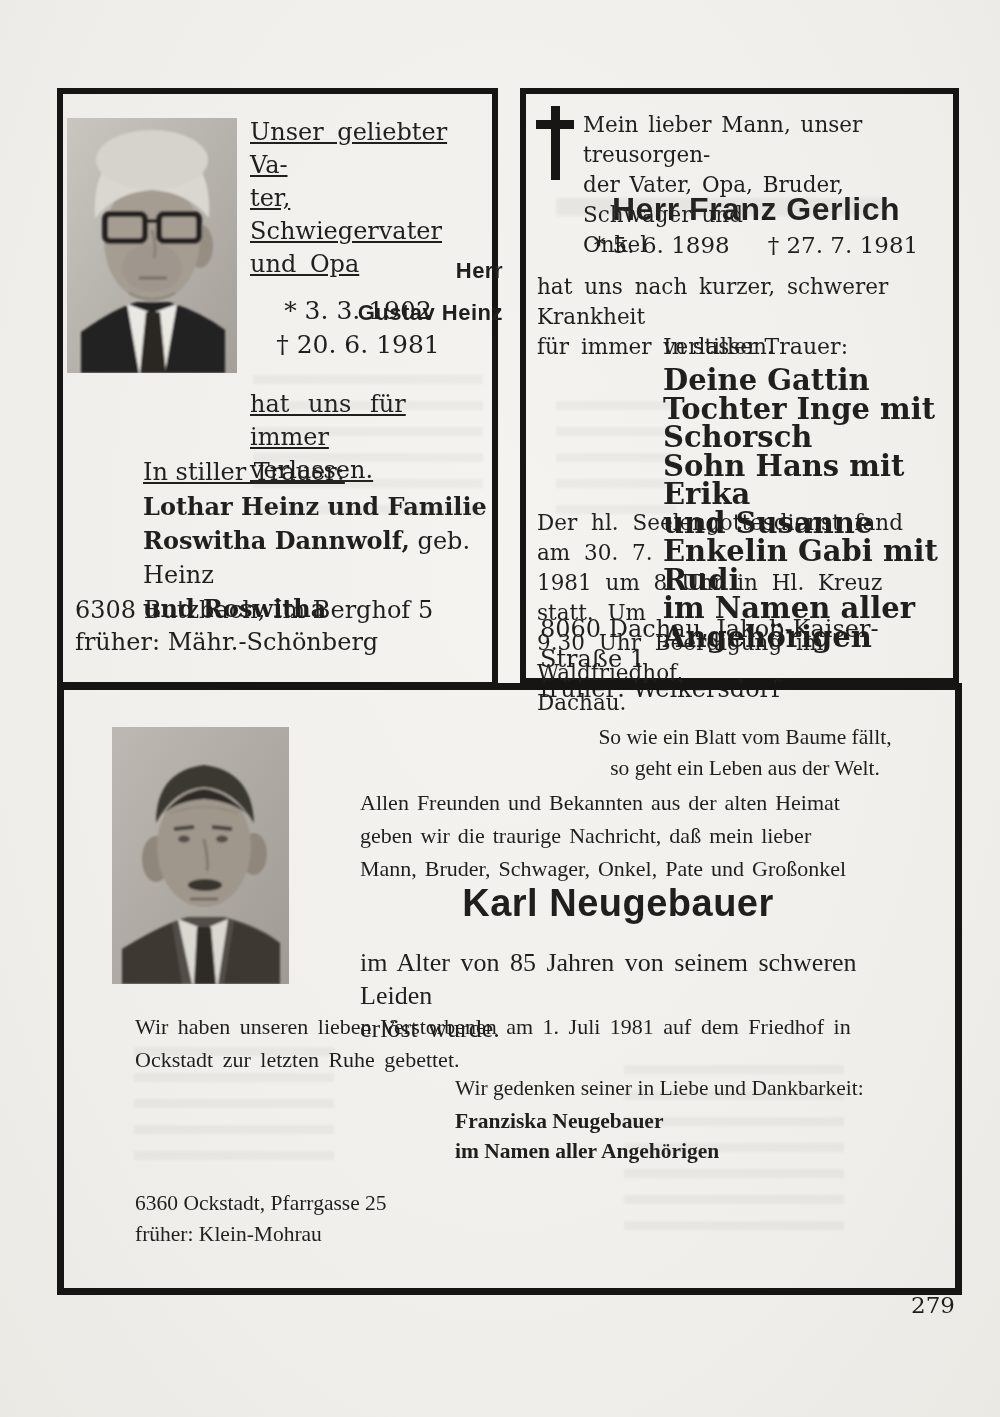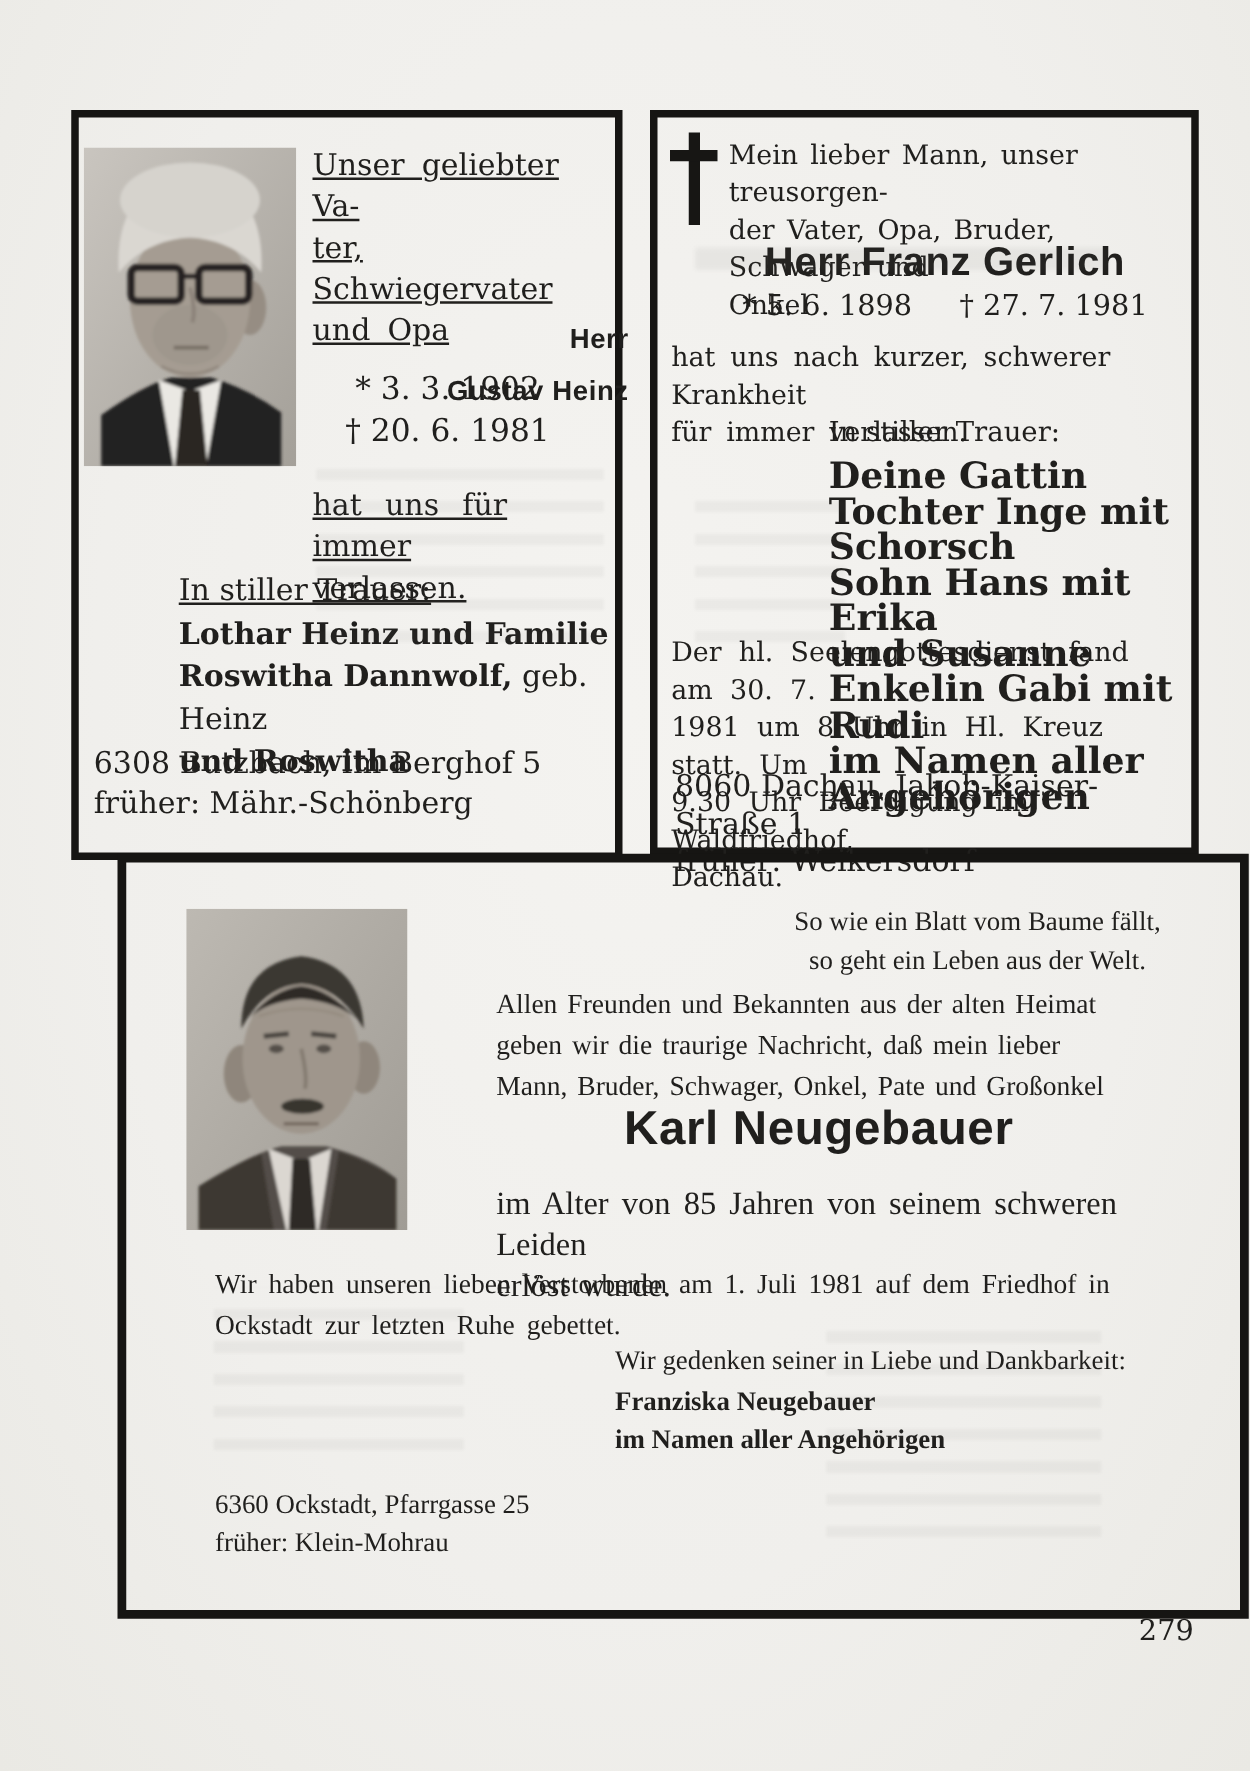--- a/index.html
+++ b/index.html
@@ -37,21 +37,21 @@
   .gerlich-intro  { left:57px; top:16px; width:360px; word-spacing:3px; }
   .gerlich-title  { left:40px; top:96px; width:380px; text-align:center; font-size:32px; line-height:38px; }
   .gerlich-dates  { left:40px; top:138px; width:380px; display:flex; justify-content:center; gap:38px; font-size:23px; }
   .gerlich-body   { left:11px; top:178px; width:400px; word-spacing:5px; }
   .gerlich-mlabel { left:137px; top:240px; font-size:22px; }
   .gerlich-mourners { left:137px; top:272px; font-size:29px; line-height:28.5px; }
   .gerlich-service{ left:11px; top:414px; width:400px; word-spacing:7px; }
   .gerlich-address{ left:14px; top:520px; font-size:24px; line-height:30px; }
 
   
-  .neu { font-family:"Liberation Serif", serif;margin-left:37px; }
+  .neu { font-family:"Liberation Serif", serif; }
   .neu-photo  { left:48px; top:37px; width:177px; height:257px; }
   .neu-motto  { left:500px; top:32px; width:362px; text-align:center; font-size:21.5px; line-height:31px; }
   .neu-intro  { left:296px; top:96px; width:530px; font-size:22px; line-height:33px; word-spacing:2.5px; }
   .neu-name   { left:304px; top:192px; width:500px; text-align:center; font-size:38px; }
   .neu-body   { left:296px; top:256px; width:530px; font-size:26px; line-height:33px; word-spacing:4px; }
   .neu-burial { left:71px;  top:320px; width:770px; font-size:22px; line-height:33px; word-spacing:4px; }
   .neu-remem  { left:391px; top:386px; font-size:21.5px; }
   .neu-mourners { left:391px; top:416px; font-size:21.5px; line-height:30px; }
   .neu-address  { left:71px; top:498px; font-size:21.5px; line-height:31px; }
 

